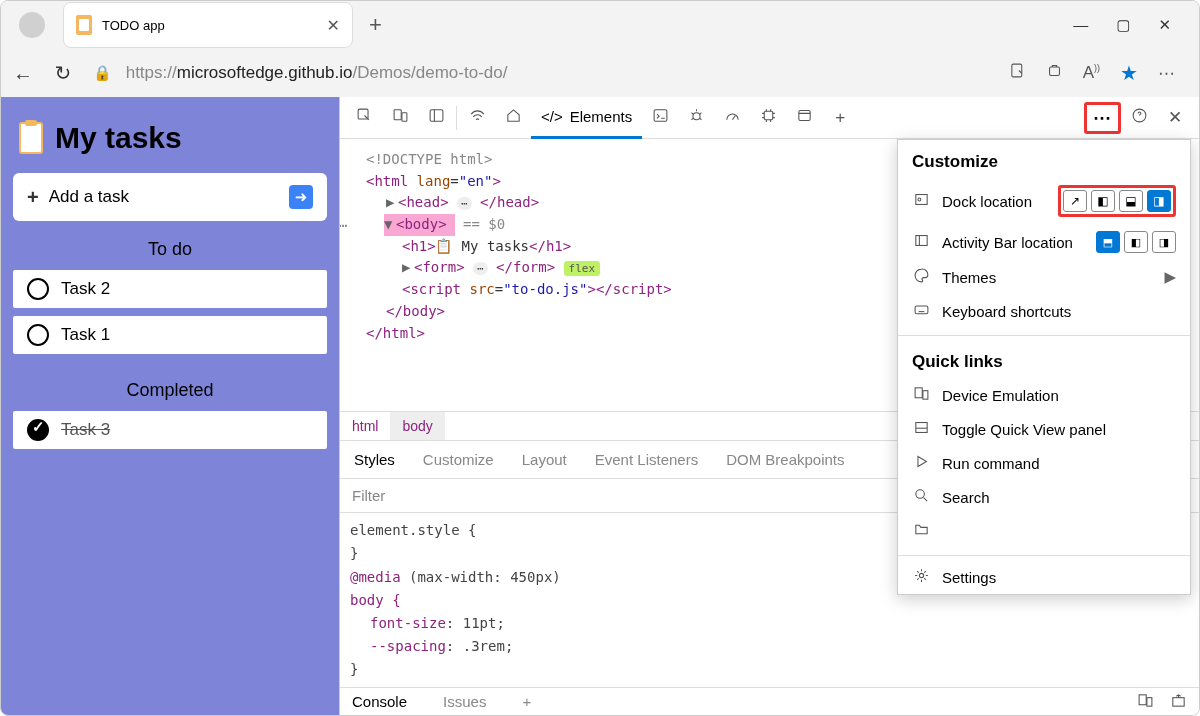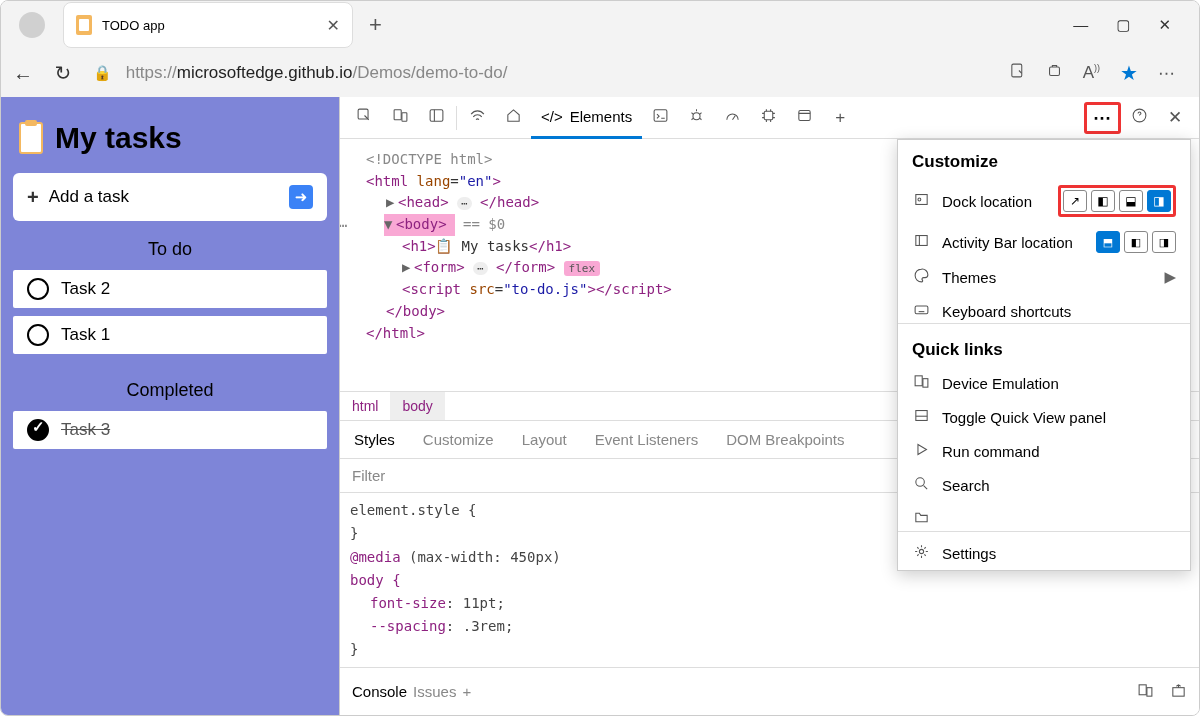--- a/index.html
+++ b/index.html
@@ -61,45 +61,45 @@
   .dom-tree .t-gray { color: #888; }
   .dom-tree .t-tag { color: #8e2280; }
   .dom-tree .t-attr { color: #994500; }
   .dom-tree .t-val { color: #1a1aa6; }
   .indent1 { padding-left: 12px; }
   .indent2 { padding-left: 32px; }
   .indent3 { padding-left: 48px; }
   .arrow { display: inline-block; width: 12px; color: #666; }
   .selected-row { background: #f9a8d4; display: inline-block; padding-right: 8px; margin-left: -2px; }
   .ellipsis-badge { background: #eee; border-radius: 8px; padding: 0 4px; font-size: 11px; }
-  .flex-badge { background: #f9a8d4; border-radius: 3px; padding: 1px 5px; font-size: 11px; color: #555; }
+  .flex-badge { background: #bef264; border-radius: 3px; padding: 1px 5px; font-size: 11px; color: #555; }
   .dom-gutter { position: absolute; left: -1px; top: 76px; color: #888; font-size: 14px; }
   
   .crumbs { border-top: 1px solid #ddd; display: flex; font-size: 14px; }
   .crumb { padding: 6px 12px; color: #8e2280; cursor: pointer; }
   .crumb.active { background: #eee; }
   .tabs-row { border-top: 1px solid #ddd; display: flex; font-size: 15px; }
   .tabs-row .stab { padding: 10px 14px; color: #888; cursor: pointer; }
   .tabs-row .stab.active { color: #000; }
   .filter-row { border-top: 1px solid #ddd; padding: 8px 12px; color: #888; font-size: 15px; }
   .styles-body { border-top: 1px solid #ddd; padding: 6px 10px; font-family: Consolas, monospace; font-size: 14px; line-height: 1.65; color: #444; overflow: hidden; }
   .styles-body .prop { color: #8e2280; }
   .styles-body .kw { color: #444; }
   .css-link { color: #1a6bc7; text-decoration: underline; float: right; cursor: pointer; }
   
-  .bottom-drawer { border-top: 1px solid #ddd; display: flex; align-items: center; height: 48px; padding: 0 12px; gap: 6px; font-size: 15px; margin-top: auto; }
+  .bottom-drawer { border-top: 1px solid #ddd; display: flex; align-items: center; height: 28px; padding: 0 12px; gap: 36px; font-size: 15px; margin-top: auto; }
   .bottom-drawer .dtab { color: #888; cursor: pointer; }
   .bottom-drawer .dtab.active { color: #000; }
   .bottom-drawer .right { margin-left: auto; display: flex; gap: 16px; color: #555; }
   
   
   .custom-panel { position: absolute; top: 42px; right: 8px; width: 294px; background: #fff; border: 1px solid #ccc; box-shadow: 0 4px 16px rgba(0,0,0,0.2); z-index: 50; font-size: 15px; }
   .cp-section-title { font-weight: 700; font-size: 17px; padding: 12px 14px 6px; }
   .cp-row { display: flex; align-items: center; padding: 7px 14px; gap: 12px; cursor: pointer; }
-  .cp-row.border-b { border-bottom: 1px solid #ddd; padding-bottom: 2px; margin-bottom: 4px; }
+  .cp-row.border-b { border-bottom: 1px solid #ddd; padding-bottom: 14px; margin-bottom: 4px; }
   .cp-icon { width: 18px; text-align: center; color: #555; }
   .cp-label { flex: 1; }
   .cp-chev { color: #666; }
   .dock-group { display: flex; gap: 4px; border: 3px solid #e33; border-radius: 3px; padding: 2px; }
   .dock-btn { width: 24px; height: 22px; border: 1px solid #888; border-radius: 3px; display: flex; align-items: center; justify-content: center; font-size: 12px; }
   .dock-btn.sel { background: #0078d4; border-color: #0078d4; color: #fff; }
   .act-group { display: flex; gap: 4px; }
   .act-btn { width: 24px; height: 22px; border: 1px solid #888; border-radius: 3px; display: flex; align-items: center; justify-content: center; font-size: 11px; }
   .act-btn.sel { background: #0078d4; border-color: #0078d4; color: #fff; }
   

